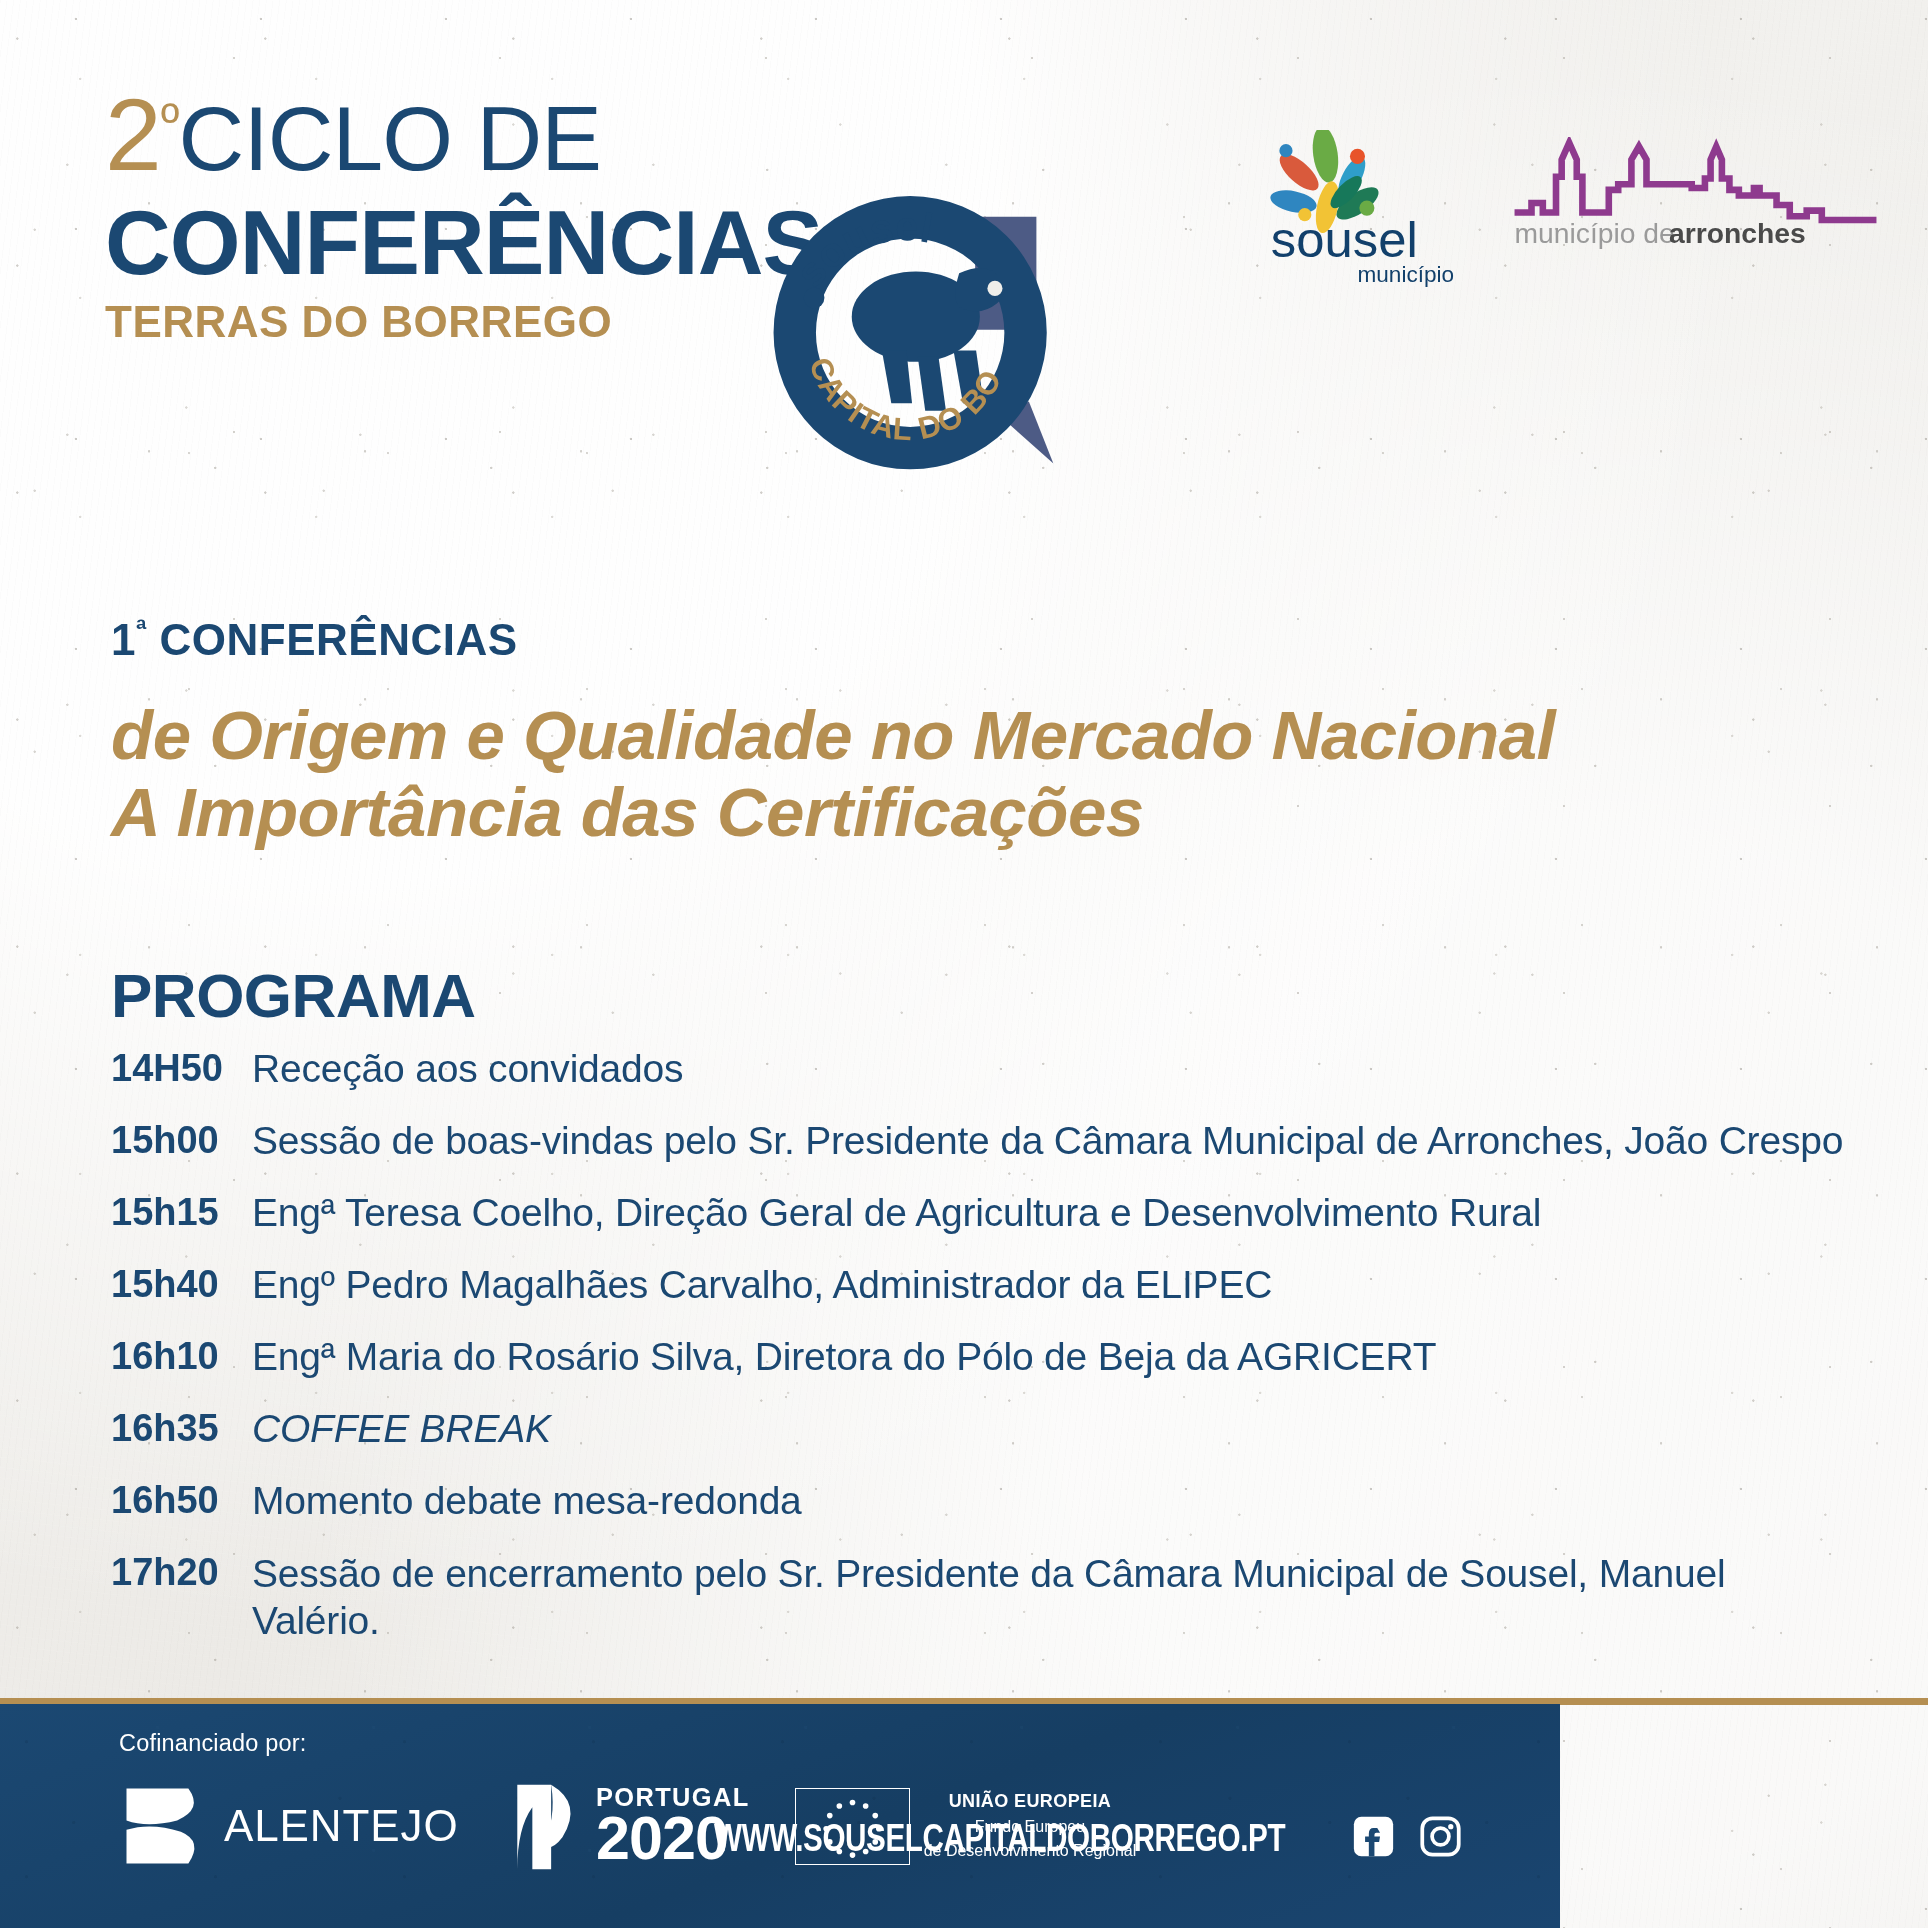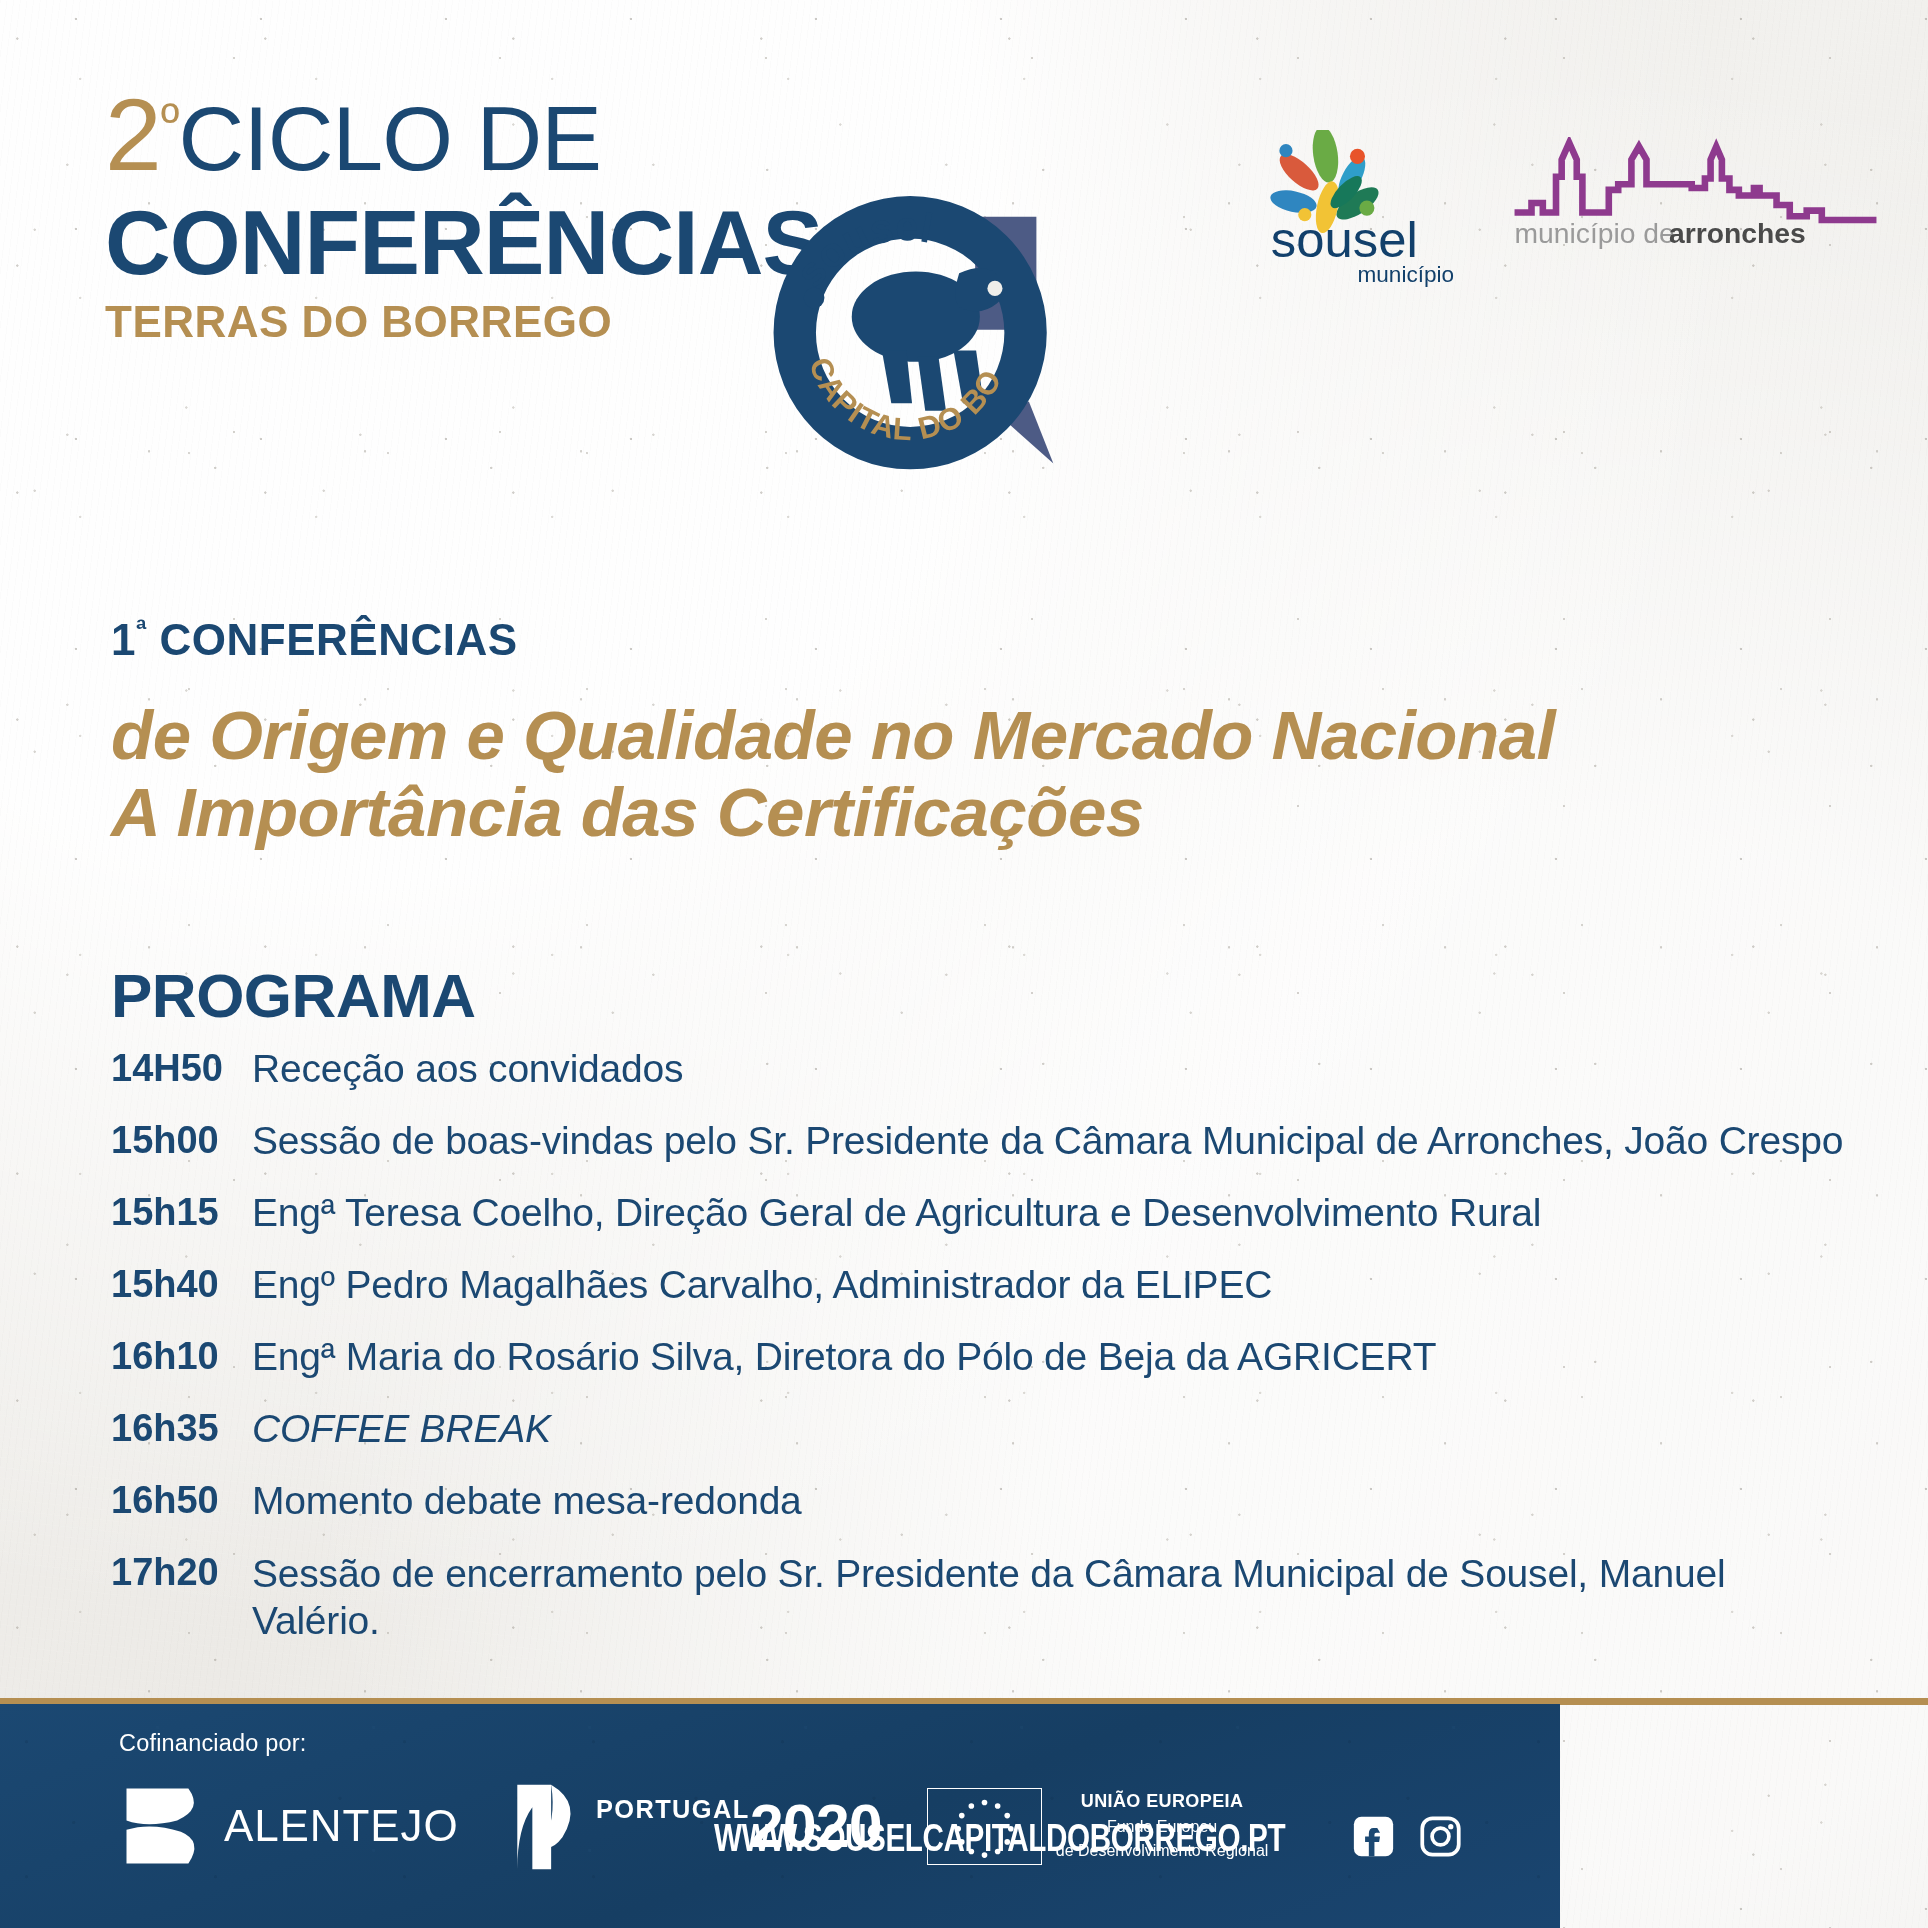--- a/index.html
+++ b/index.html
@@ -93,21 +93,21 @@
         radial-gradient(circle at 73% 19%, #28567f 0 1.4px, transparent 1.9px),
         radial-gradient(circle at 91% 62%, #0d2a45 0 1.4px, transparent 1.9px);
       background-size:189px 135px,157px 167px,216px 123px,178px 152px;}
   .cofin{position:absolute;left:119px;top:26px;color:#fff;font-size:23.5px;letter-spacing:0.2px;}
   .f-logos{position:absolute;left:119px;top:75px;display:flex;align-items:center;gap:45px;}
   .alentejo{display:flex;align-items:center;gap:15px;}
   .alentejo svg{display:block;}
   .alentejo-word{color:#fff;font-size:44px;font-weight:normal;letter-spacing:0.9px;
                  font-family:"Liberation Sans", sans-serif;}
   .pt2020{display:flex;align-items:center;gap:9.4px;}
-  .pt2020 .pt-txt{display:flex;line-height:.92;}
+  .pt2020 .pt-txt{display:flex;flex-direction:column;line-height:.92;}
   .pt-small{color:#fff;font-size:25.4px;font-weight:bold;letter-spacing:1.4px;}
   .pt-big{color:#fff;font-size:61px;font-weight:bold;letter-spacing:-0.9px;}
   .eu{display:flex;align-items:center;gap:14px;text-align:center;}
   .eu-flag{width:113px;height:75px;border:1.9px solid #fff;position:relative;}
   .eu-txt{display:flex;flex-direction:column;gap:4.7px;}
   .eu-t1{color:#fff;font-size:18px;font-weight:bold;letter-spacing:0.4px;}
   .eu-t2{color:#fff;font-size:16px;line-height:1.22;}
   .site{position:absolute;right:275px;top:113px;color:#fff;font-size:38px;font-weight:bold;
         letter-spacing:-0.5px;transform:scaleX(.78);transform-origin:right center;white-space:nowrap;}
   .socials{position:absolute;right:98px;top:111px;display:flex;gap:24.5px;align-items:center;}

